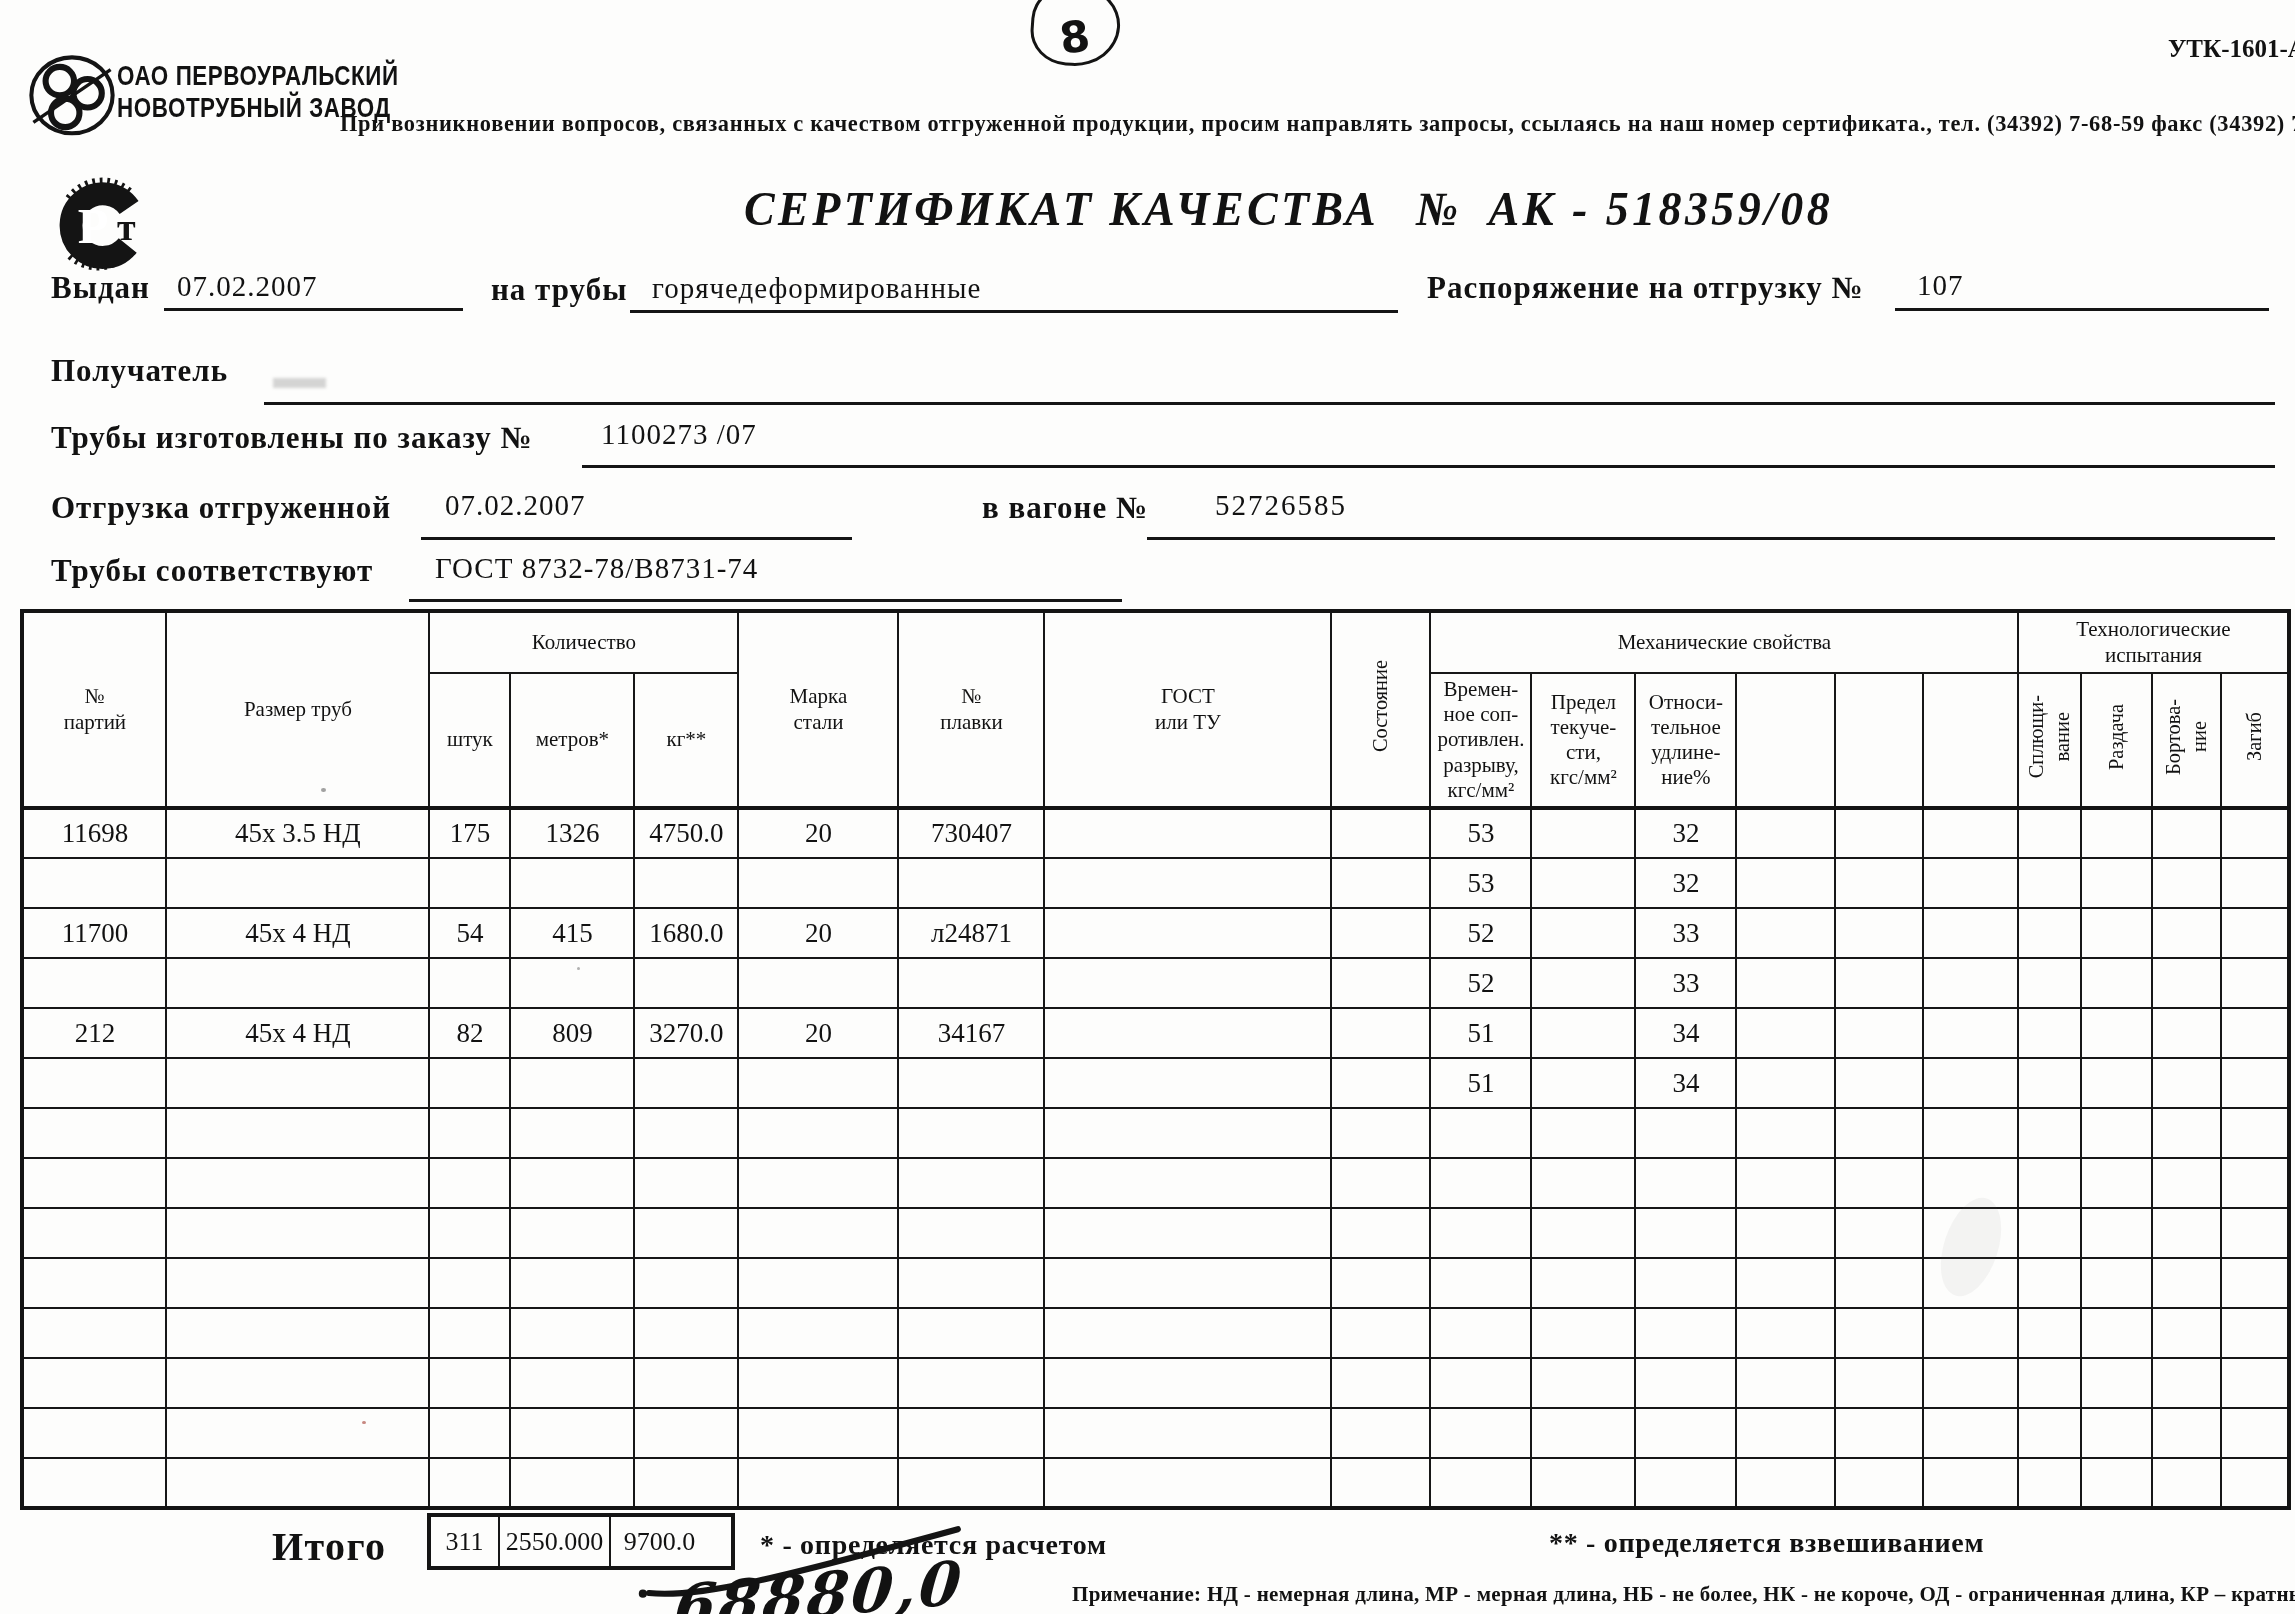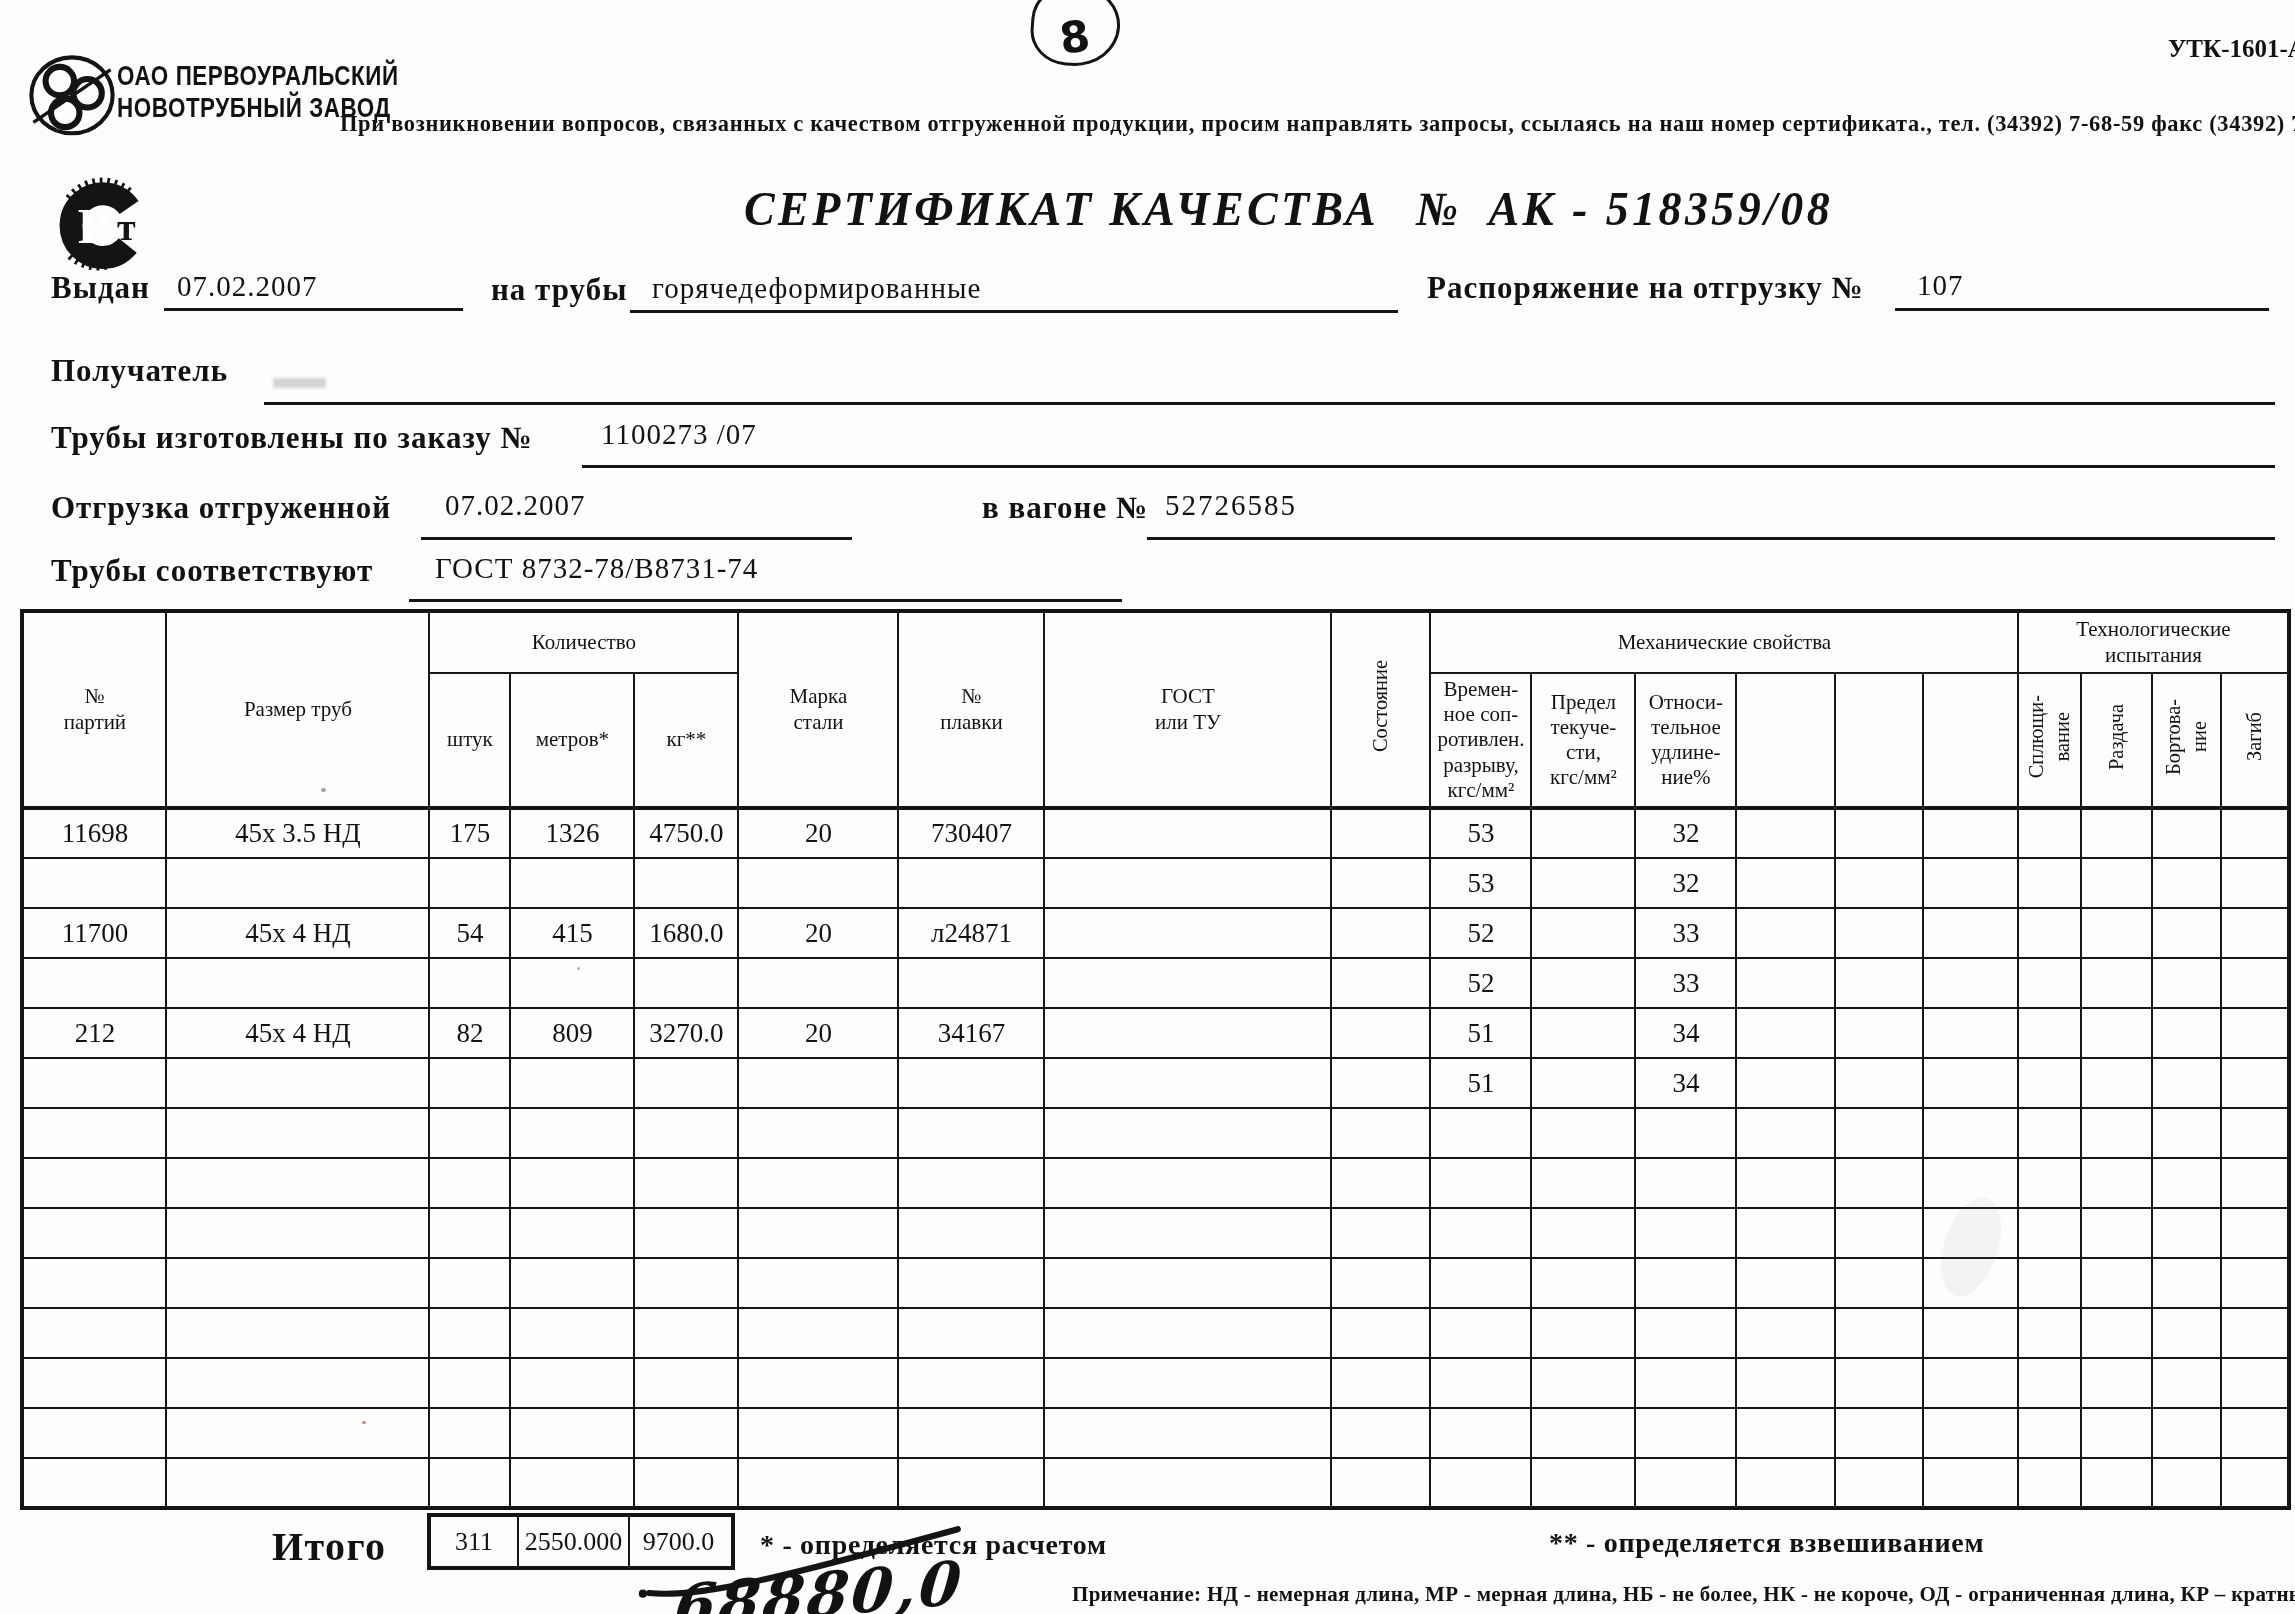--- a/index.html
+++ b/index.html
@@ -82,21 +82,21 @@
   
   .itogo-lbl{position:absolute;left:272px;top:1523px;font-weight:700;font-size:40px;letter-spacing:1.4px;}
   .itogo-box{
     position:absolute;left:427px;top:1513px;width:308px;height:57px;
     border:4.1px solid #141414;display:flex;box-sizing:border-box;background:transparent;
   }
   .itogo-box .cell{
     display:flex;align-items:center;justify-content:center;
     font-size:26px;box-sizing:border-box;
   }
-  .itogo-box .c1{width:88px;border-right:2px solid #171717;}
+  .itogo-box .c1{width:69px;border-right:2px solid #171717;}
   .itogo-box .c2{width:111px;border-right:2px solid #171717;}
   .itogo-box .c3{width:97px;}
   .fn{position:absolute;font-weight:700;font-size:28px;white-space:nowrap;letter-spacing:0.7px;}
   .note{
     position:absolute;left:1072px;top:1582px;
     font-weight:700;font-size:21px;white-space:nowrap;letter-spacing:0.3px;
   }
   .handwritten{
     position:absolute;left:674px;top:1560px;
     font-family:"DejaVu Serif",serif;font-style:italic;font-weight:700;
@@ -164,21 +164,21 @@
 
   <div class="lbl" style="left:51px;top:420px;">Трубы изготовлены по заказу №</div>
   <div class="val" style="left:601px;top:418px;">1100273   /07</div>
   <div class="uline" style="left:582px;top:465px;width:1693px;"></div>
 
   <div class="lbl" style="left:51px;top:490px;">Отгрузка отгруженной</div>
   <div class="val" style="left:445px;top:489px;">07.02.2007</div>
   <div class="uline" style="left:421px;top:537px;width:431px;"></div>
 
   <div class="lbl" style="left:982px;top:490px;">в вагоне №</div>
-  <div class="val" style="left:1165px;top:489px;letter-spacing:2px;">52726585</div>
+  <div class="val" style="left:1215px;top:489px;letter-spacing:2px;">52726585</div>
   <div class="uline" style="left:1147px;top:537px;width:1128px;"></div>
 
   <div class="lbl" style="left:51px;top:553px;">Трубы соответствуют</div>
   <div class="val" style="left:435px;top:552px;">ГОСТ 8732-78/В8731-74</div>
   <div class="uline" style="left:409px;top:599px;width:713px;"></div>
 
   <table class="cert">
     <colgroup>
       <col style="width:144px">
         <col style="width:263px">

